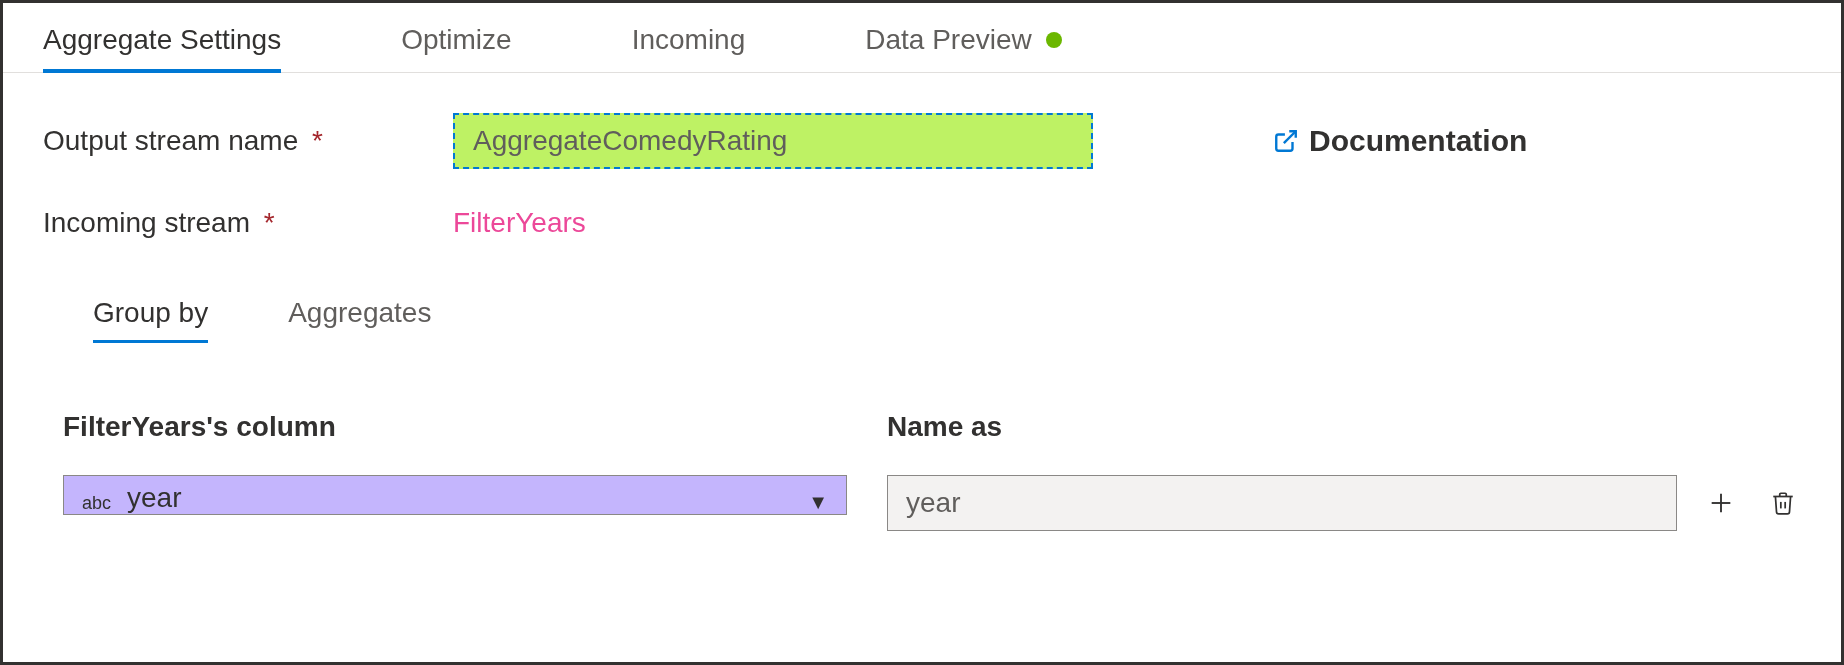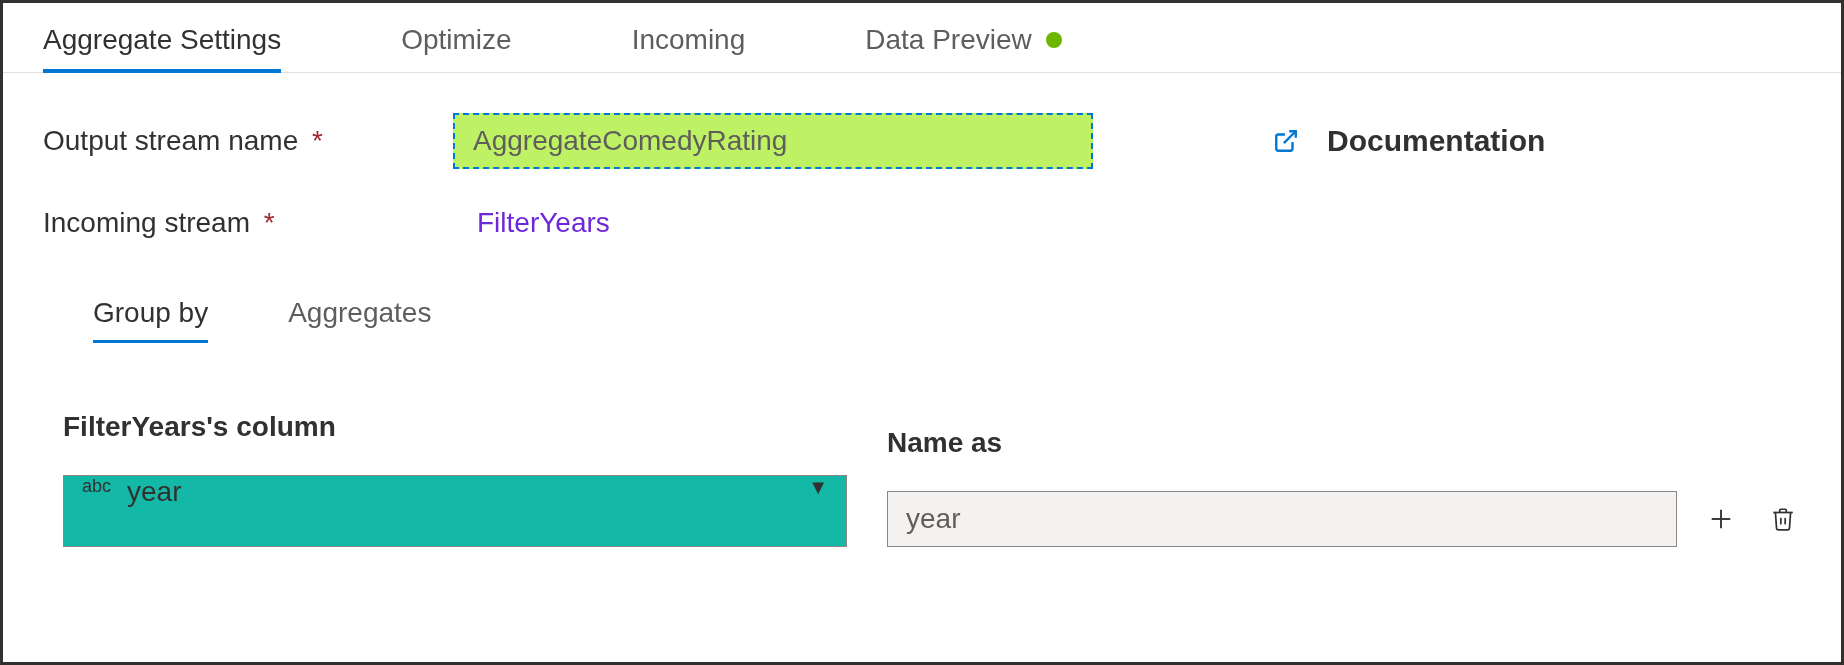--- a/index.html
+++ b/index.html
@@ -78,28 +78,27 @@
   .dashed-input {
     border: 2px dashed #0078d4;
     padding: 10px 18px;
     font-size: 28px;
     color: #605e5c;
     width: 640px;
     background: #bef264;
   }
   .link-value {
     font-size: 28px;
-    color: #6d28d9;
-    cursor: pointer;
-    margin-left: 24px;
+    color: #ec4899;
+    cursor: pointer;
   }
   .doc-link {
     display: flex;
     align-items: center;
-    gap: 28px;
+    gap: 10px;
     margin-left: 180px;
     cursor: pointer;
   }
   .doc-link-text {
     font-size: 30px;
     font-weight: 600;
     color: #323130;
   }
   .open-icon svg { display: block; }
   .sub-tabs {
@@ -144,26 +143,26 @@
     gap: 26px;
   }
   .col-header {
     font-size: 28px;
     font-weight: 700;
     color: #323130;
     margin-bottom: 32px;
   }
   .dropdown {
     border: 1px solid #8a8886;
-    height: 72px;
-    display: flex;
-    align-items: flex-start;
+    height: 40px;
+    display: flex;
+    align-items: flex-end;
     padding: 0 18px;
     cursor: pointer;
-    background: #14b8a6;
+    background: #c4b5fd;
   }
   .type-tag {
     font-size: 18px;
     color: #323130;
     margin-right: 16px;
     font-family: "Segoe UI", sans-serif;
   }
   .dropdown-text {
     font-size: 28px;
     color: #323130;

